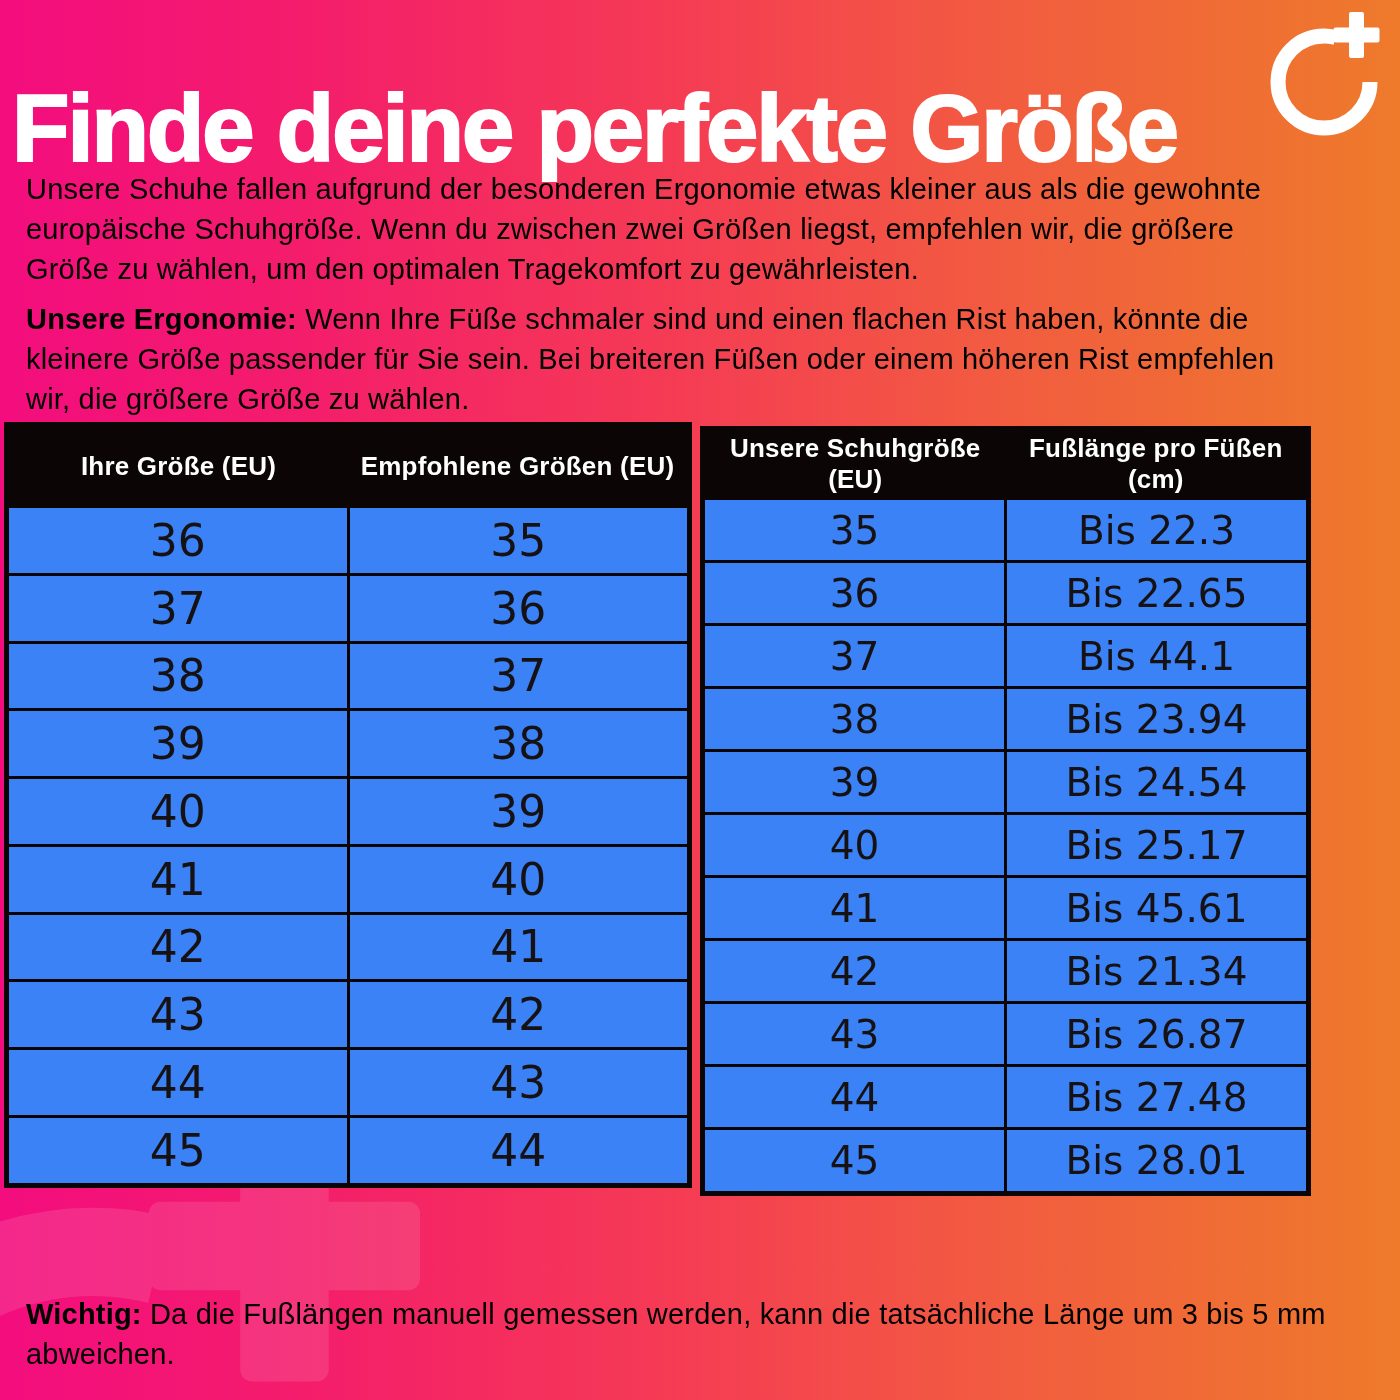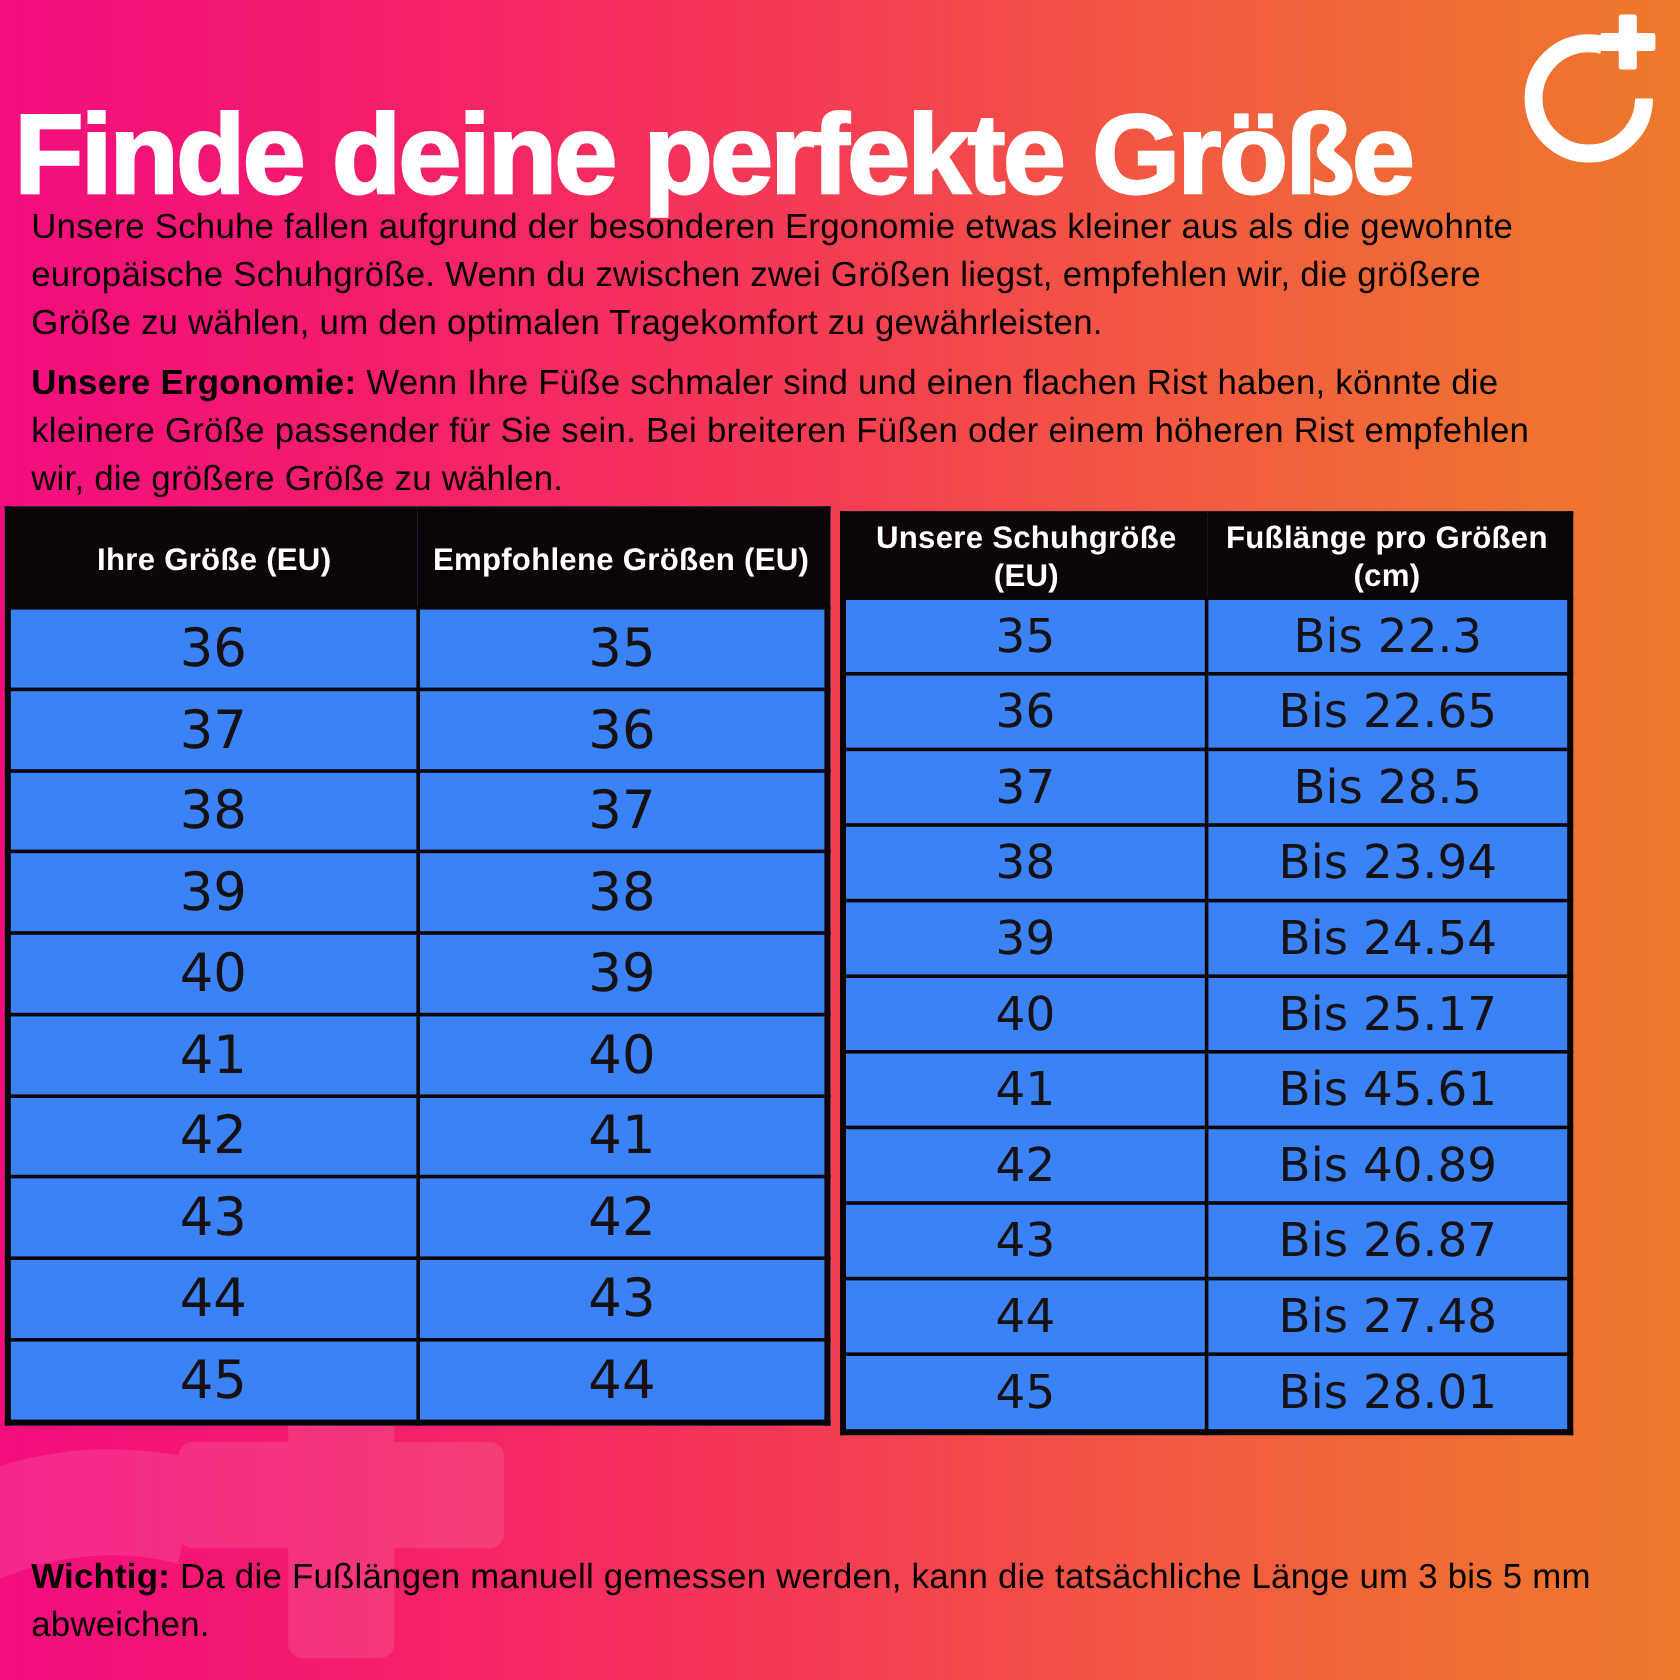--- a/index.html
+++ b/index.html
@@ -124,55 +124,55 @@
           <td>45</td>
           <td>44</td>
         </tr>
       </tbody>
   </table>
 
   <table id="table-right" class="size-table">
     <thead>
       <tr>
           <th>Unsere Schuhgröße (EU)</th>
-          <th>Fußlänge pro Größen (cm)</th>
+          <th>Fußlänge pro Füßen (cm)</th>
         </tr>
     </thead>
     <tbody>
         <tr>
           <td>35</td>
           <td>Bis 22.3</td>
         </tr>
         <tr>
           <td>36</td>
           <td>Bis 22.65</td>
         </tr>
         <tr>
           <td>37</td>
-          <td>Bis 28.5</td>
+          <td>Bis 44.1</td>
         </tr>
         <tr>
           <td>38</td>
           <td>Bis 23.94</td>
         </tr>
         <tr>
           <td>39</td>
           <td>Bis 24.54</td>
         </tr>
         <tr>
           <td>40</td>
           <td>Bis 25.17</td>
         </tr>
         <tr>
           <td>41</td>
           <td>Bis 45.61</td>
         </tr>
         <tr>
           <td>42</td>
-          <td>Bis 40.89</td>
+          <td>Bis 21.34</td>
         </tr>
         <tr>
           <td>43</td>
           <td>Bis 26.87</td>
         </tr>
         <tr>
           <td>44</td>
           <td>Bis 27.48</td>
         </tr>
         <tr>

